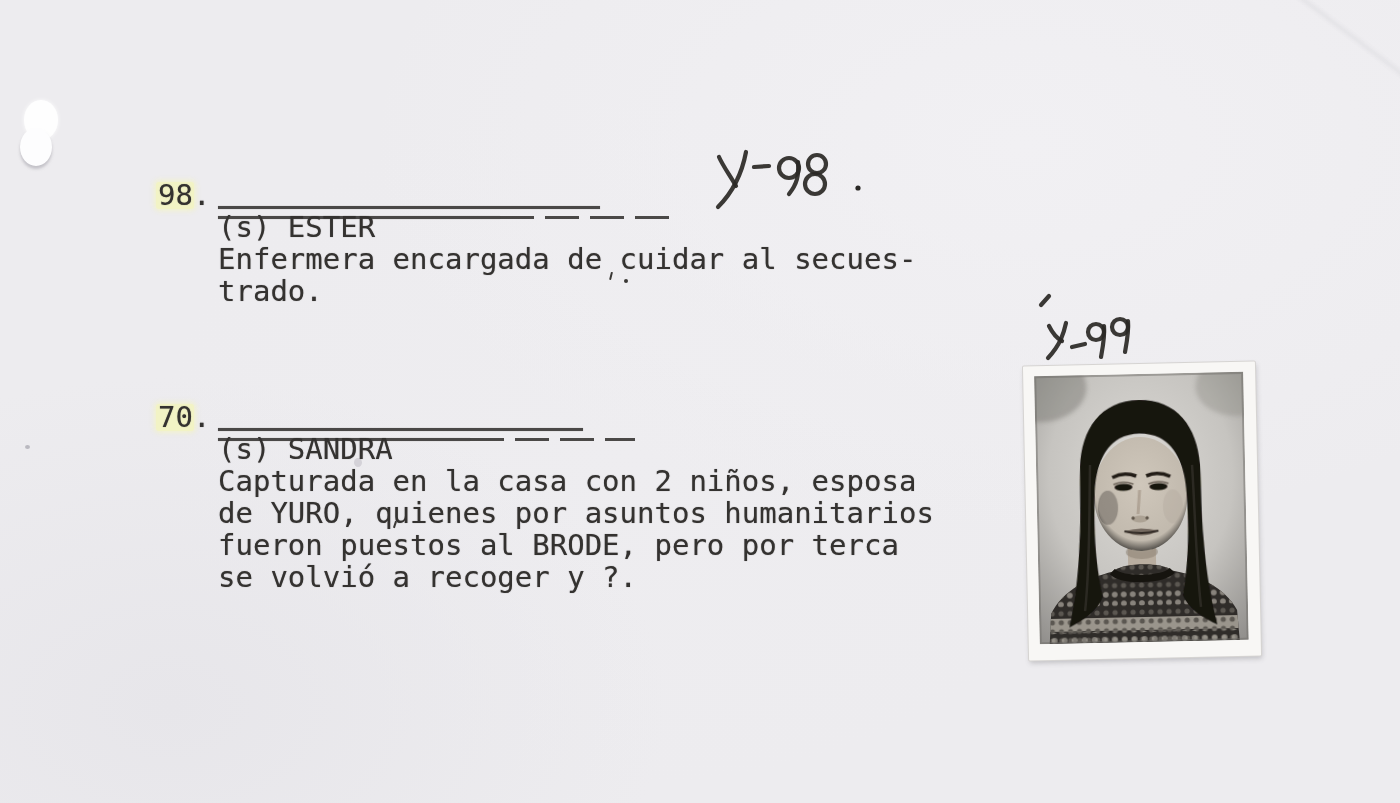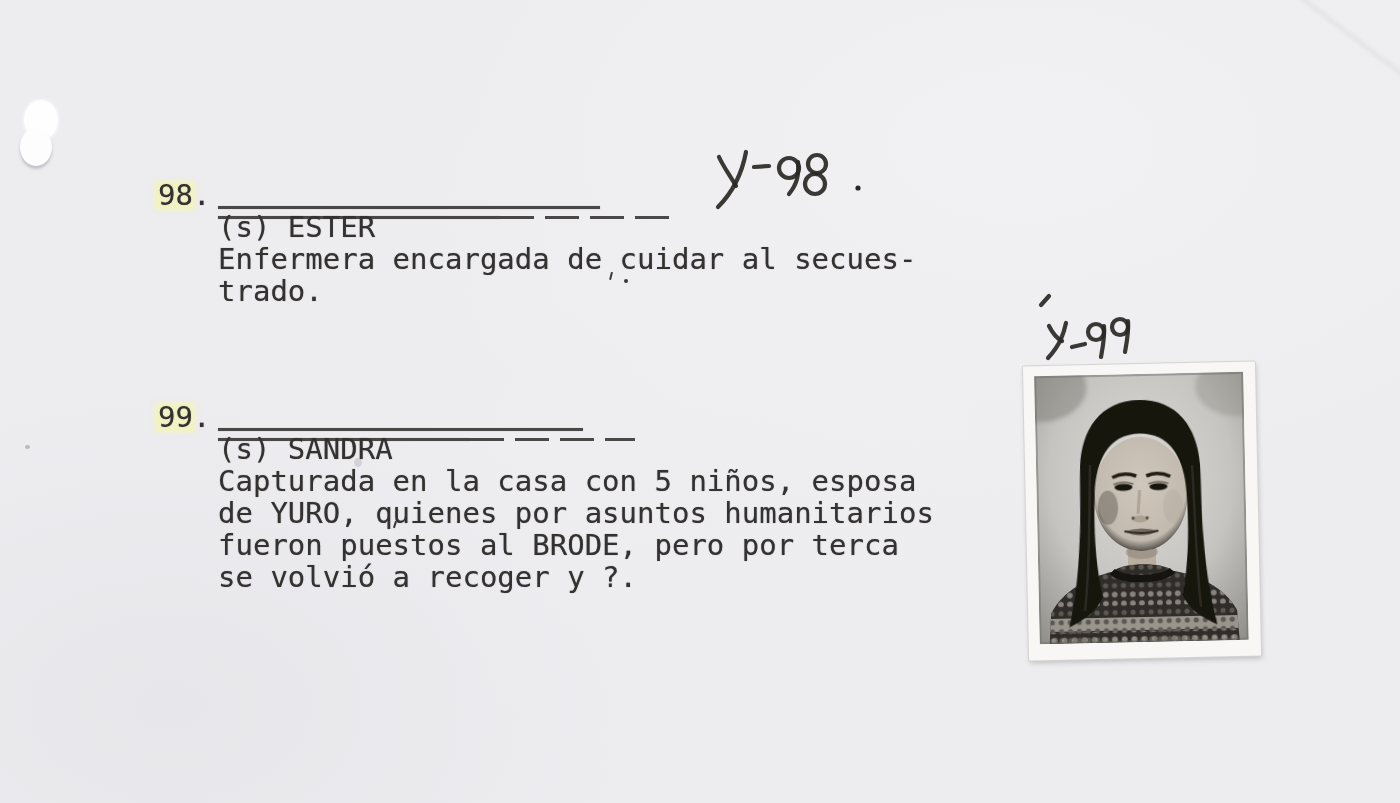--- a/index.html
+++ b/index.html
@@ -79,26 +79,26 @@
     <path d="M43,10 C40,26 34,46 15,65"></path>
     <path d="M51,25 L66,24"></path>
     <ellipse cx="86" cy="26" rx="10" ry="10"></ellipse>
     <path d="M95,20 C96,34 94,42 86,52"></path>
     <ellipse cx="114" cy="22" rx="9" ry="9"></ellipse>
     <ellipse cx="112" cy="42" rx="10" ry="10"></ellipse>
     <circle class="dot" cx="155" cy="46" r="2.6"></circle>
   </svg>
 
   <div class="hl" style="left:156px;top:404px"></div>
-  <div class="line num" style="top:401px">99.</div>
+  <div class="line num" style="top:401px">70.</div>
   <div class="rule" style="left:218px;top:428px;width:365px"></div>
   <div class="rule" style="left:218px;top:438px;width:252px"></div>
   <div class="rule-dash" style="left:470px;top:438px;width:165px"></div>
   <div class="line txt" style="top:433px">(s) SANDRA</div>
-  <div class="line txt" style="top:465px">Capturada en la casa con 5 niños, esposa</div>
+  <div class="line txt" style="top:465px">Capturada en la casa con 2 niños, esposa</div>
   <div class="line txt" style="top:497px">de YURO, quienes por asuntos humanitarios</div>
   <div class="line txt" style="top:529px">fueron puestos al BRODE, pero por terca</div>
   <div class="line txt" style="top:561px">se volvió a recoger y ?.</div>
   <div class="mark" style="left:394px;top:521px;width:2px;height:7px;transform:rotate(18deg)"></div>
 
   <svg class="hand" style="left:1033px;top:288px" width="150" height="85" viewBox="0 0 150 85" role="img" aria-label="Y-99">
     <path d="M8,17 L16,8"></path>
     <path d="M16,38 C19,44 23,50 29,53"></path>
     <path d="M33,35 C31,44 28,56 15,70"></path>
     <path d="M39,59 L52,56"></path>

